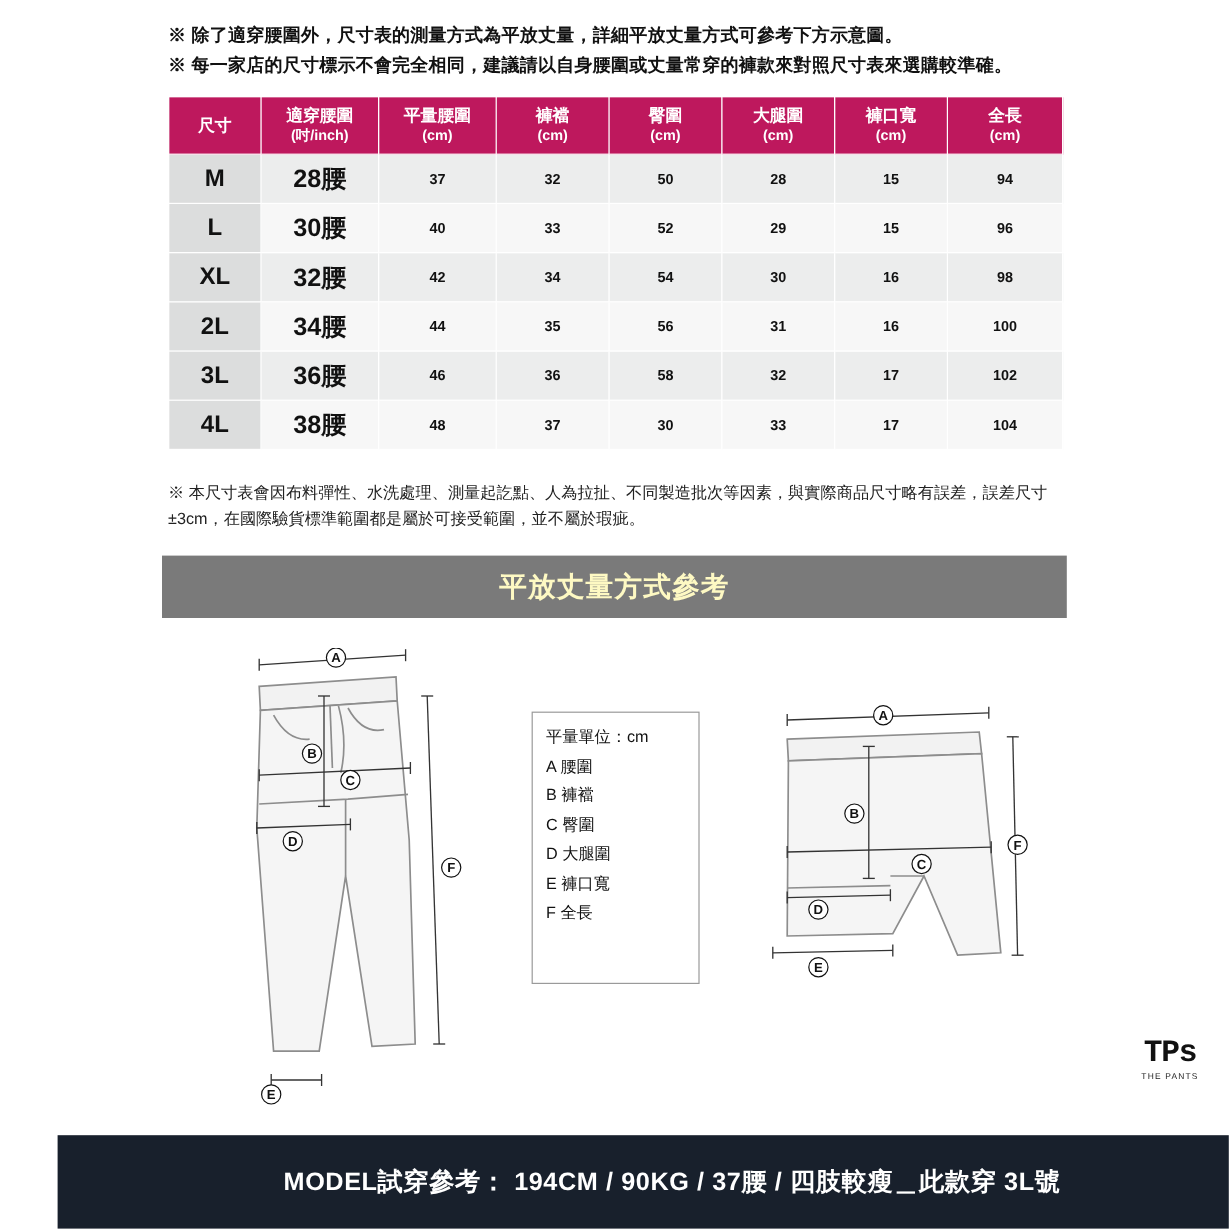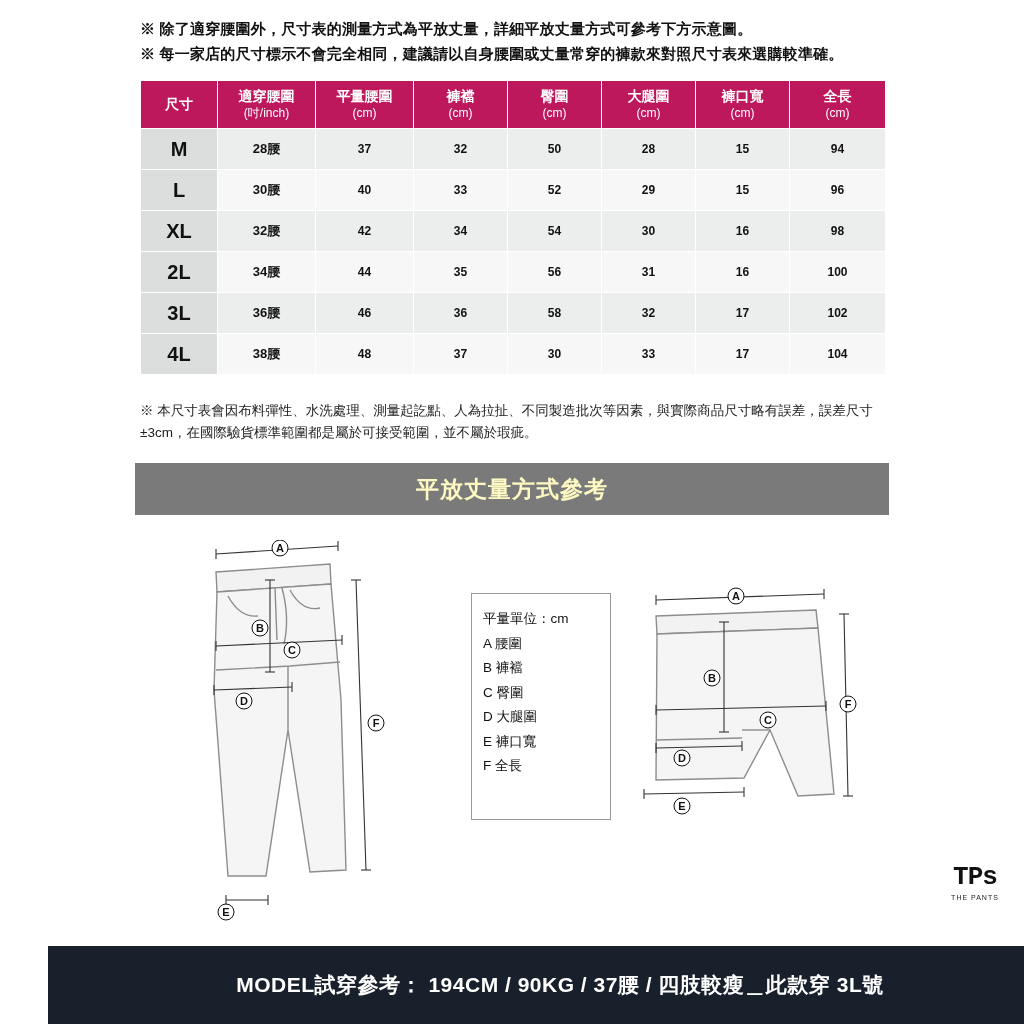--- a/index.html
+++ b/index.html
@@ -49,35 +49,35 @@
     color: #ffffff;
     height: 48px;
     font-size: 14px;
     font-weight: bold;
     line-height: 1.25;
     padding: 2px 0;
   }
   .size-table thead th .unit {
     display: block;
     font-size: 12px;
-    font-weight: normal;
+    font-weight: bold;
   }
   .size-table tbody td {
     height: 41px;
     font-size: 12px;
     font-weight: bold;
     color: #111;
   }
   .size-table tbody tr:nth-child(odd) td { background: #eceded; }
   .size-table tbody tr:nth-child(even) td { background: #f7f7f7; }
   .size-table tbody td.size-cell {
     background: #dcdddd !important;
     font-size: 20px;
   }
-  .size-table tbody td.waist-cell { font-size: 13px; }
+  .size-table tbody td.waist-cell { font-size: 21px; }
 
   
   .disclaim {
     position: absolute;
     left: 140px;
     top: 400px;
     width: 740px;
     font-size: 13.5px;
     line-height: 1.6;
     color: #222;
@@ -102,25 +102,24 @@
 
   
   .legend {
     position: absolute;
     left: 443px;
     top: 593px;
     width: 140px;
     height: 227px;
     border: 1px solid #9a9a9a;
     background: #ffffff;
-    padding: 13px 0 0 11px;
+    padding: 8px 0 0 11px;
     font-size: 13.5px;
     line-height: 24.5px;
     color: #111;
-    margin-left: 28px;
   }
 
   
   .diagram { position: absolute; }
   .diag-long { left: 170px; top: 540px; }
   .diag-short { left: 620px; top: 580px; }
 
   
   .logo {
     position: absolute;

